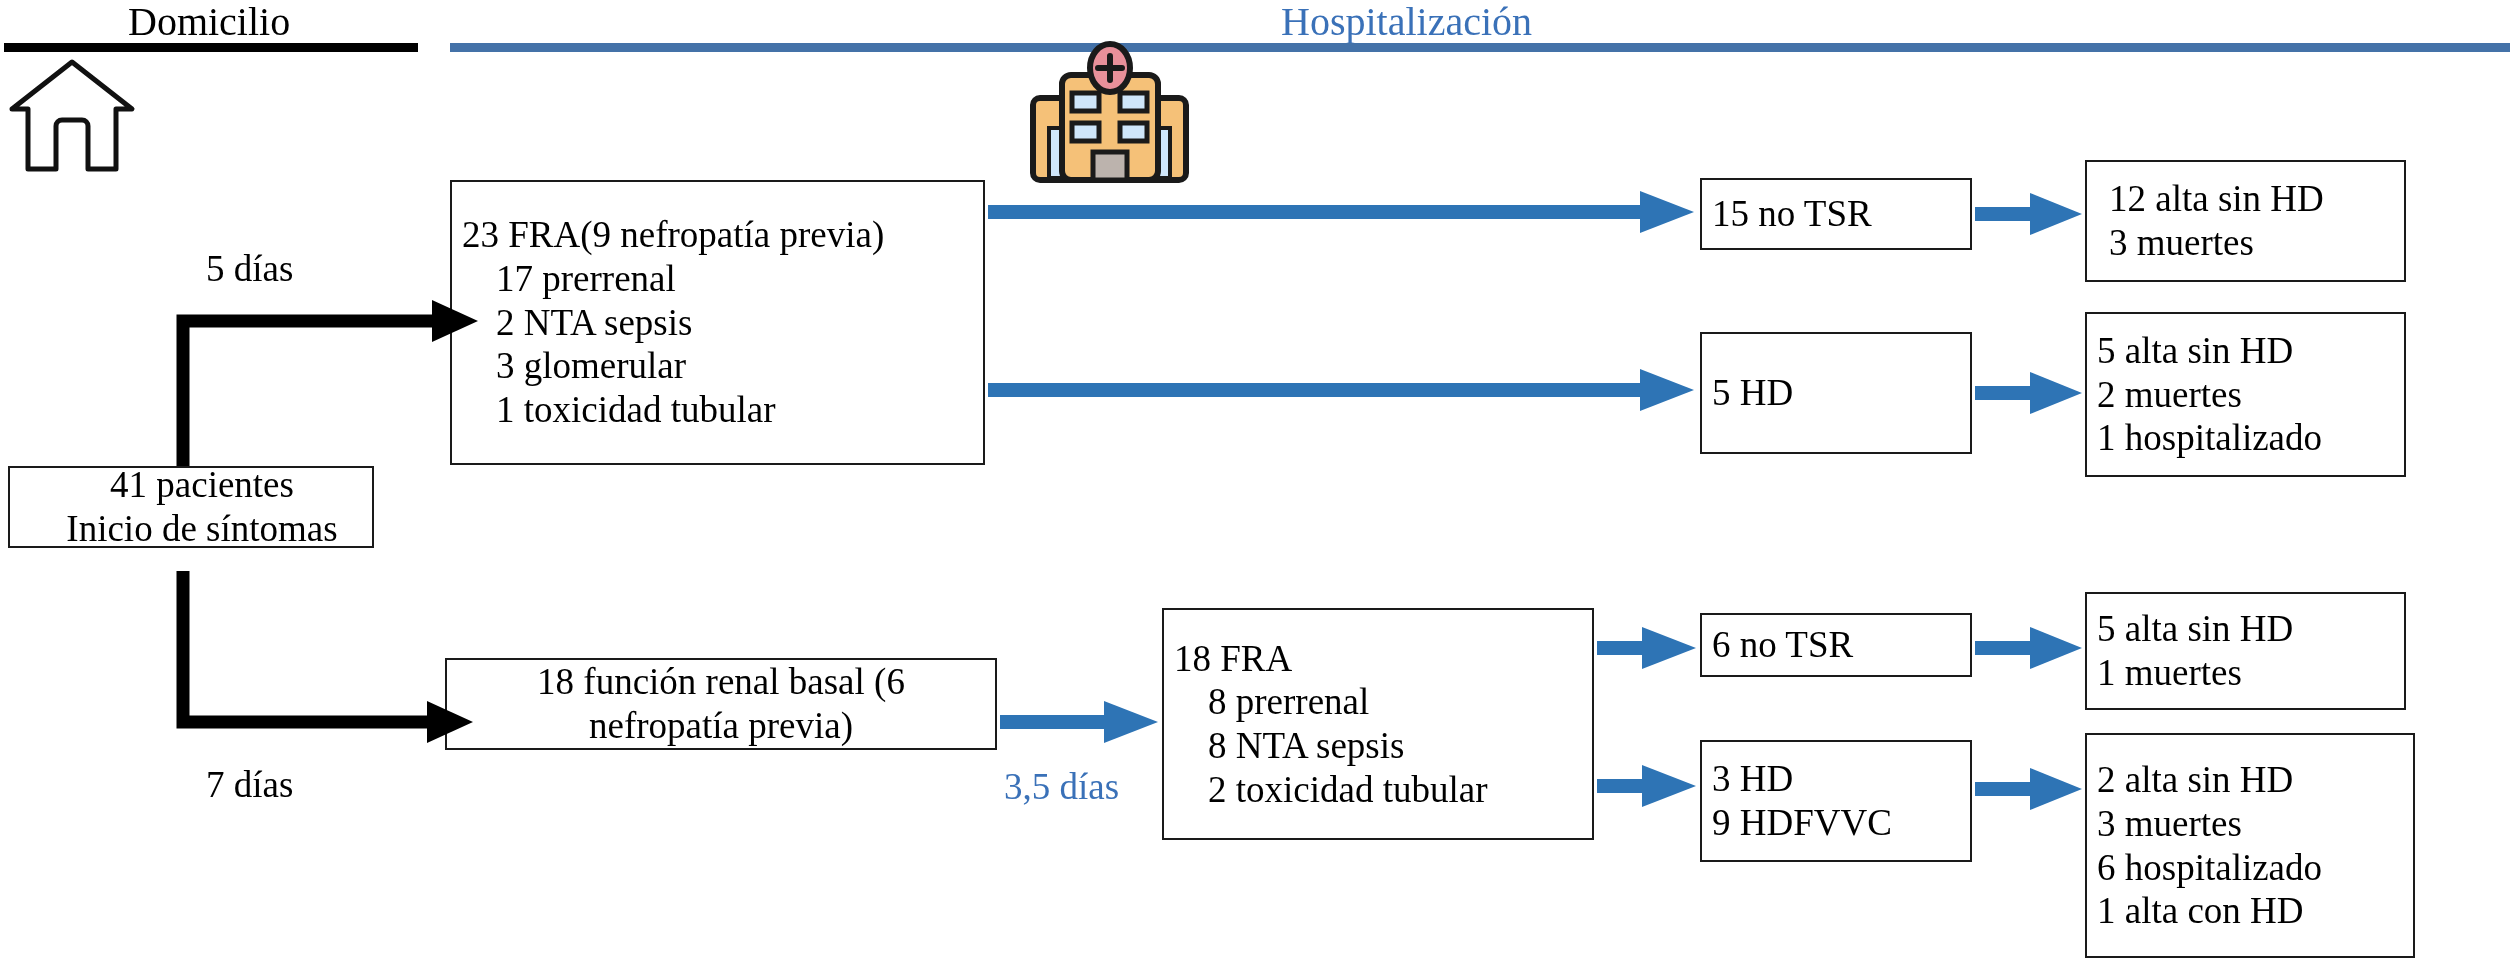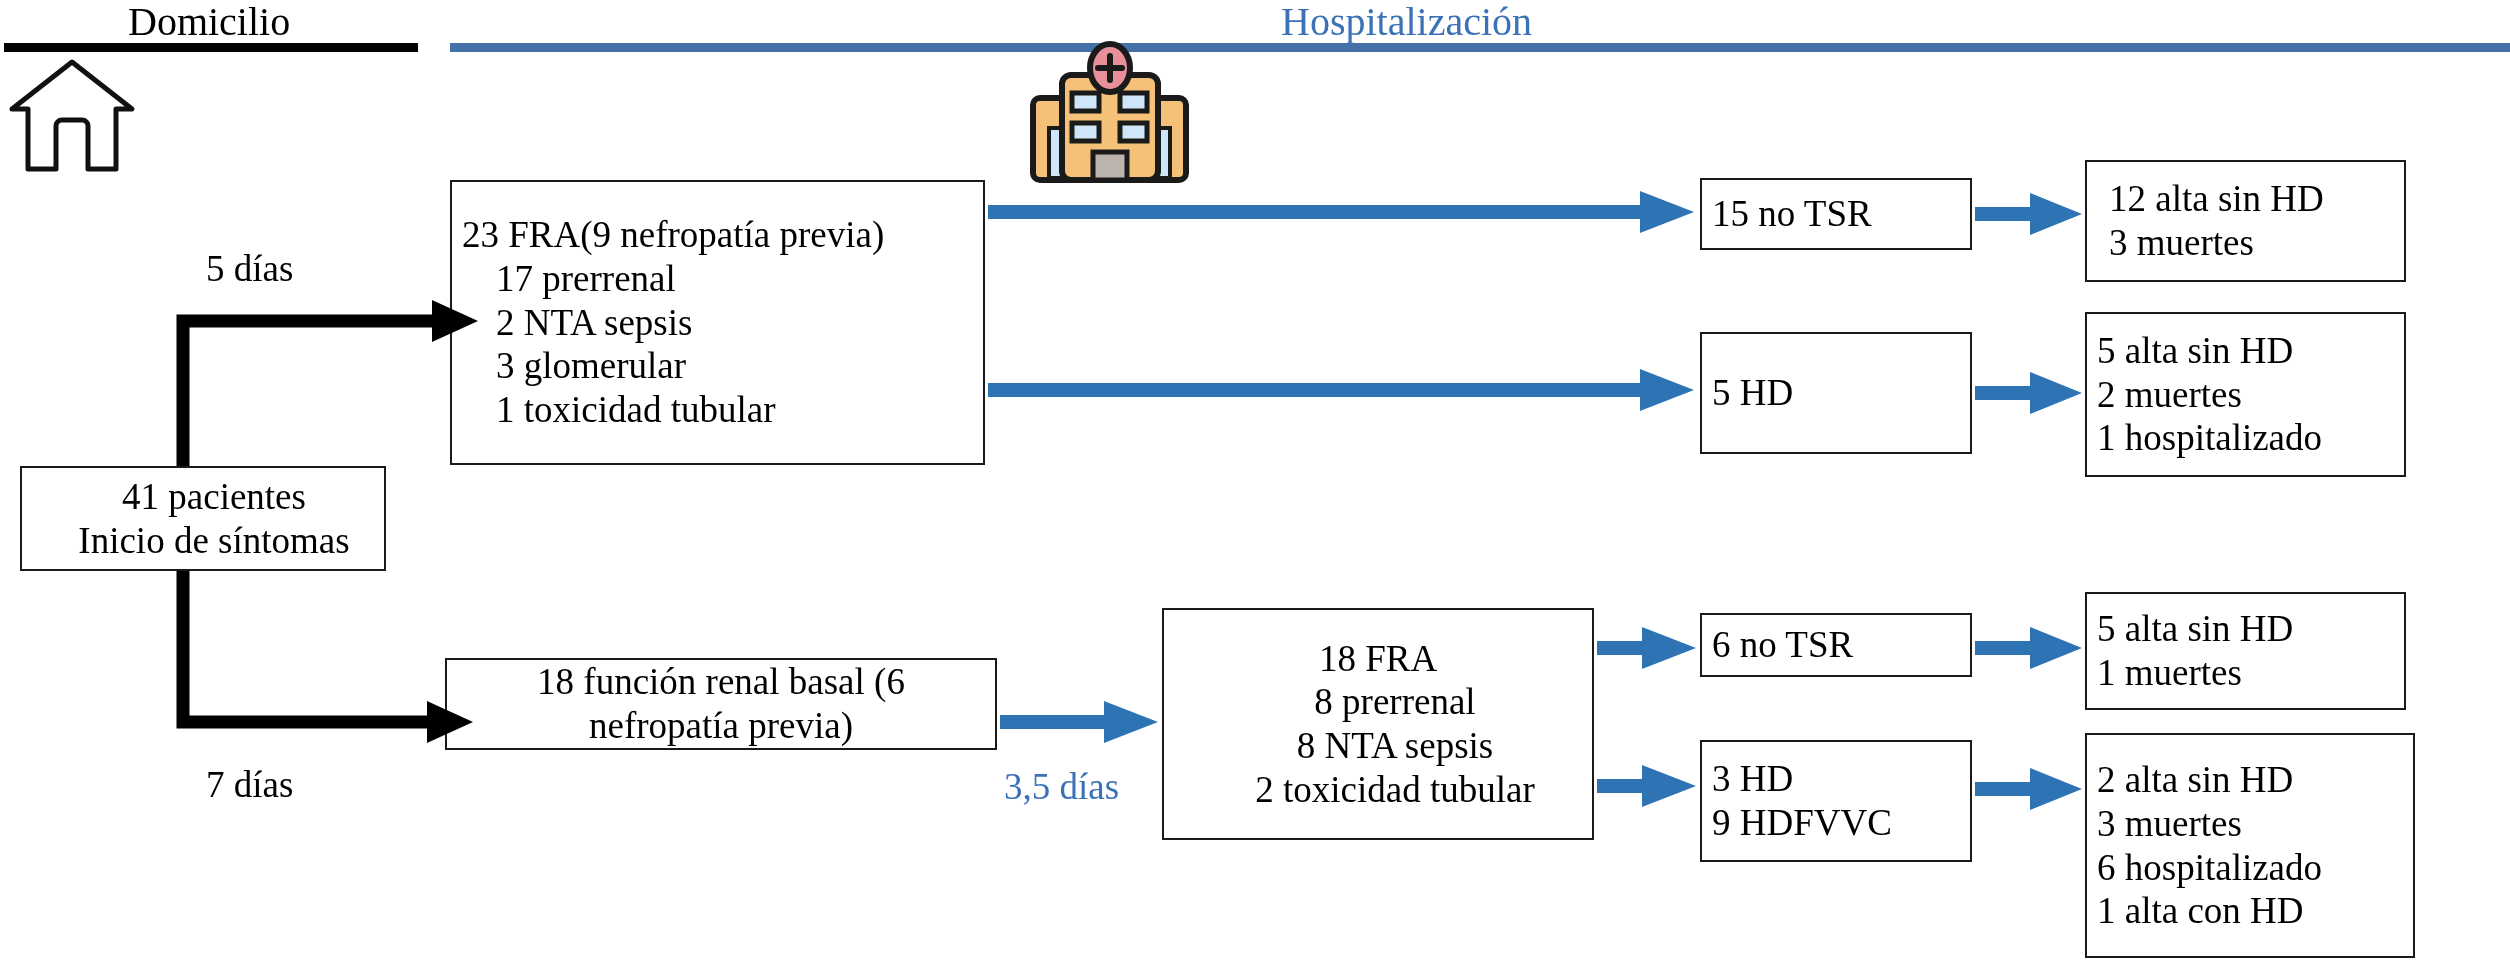--- a/index.html
+++ b/index.html
@@ -75,21 +75,21 @@
 <body>
 
 <div id="canvas">
 
   <div class="sect-title" style="left:128px; top:2px;">Domicilio</div>
   <div class="divider black" style="left:4px; top:43px; width:414px;"></div>
 
   <div class="sect-title blue" style="left:1281px; top:2px;">Hospitalización</div>
   <div class="divider blue" style="left:450px; top:43px; width:2060px;"></div>
 
-  <div class="box center" style="left:20px; top:466px; width:366px; height:105px;padding-left:32px;">
+  <div class="box center" style="left:8px; top:466px; width:366px; height:82px;padding-left:32px;">
     <span class="ln">41 pacientes</span>
     <span class="ln">Inicio de síntomas</span>
   </div>
 
   <div class="box" style="left:450px; top:180px; width:535px; height:285px;">
     <span class="ln">23 FRA(9 nefropatía previa)</span>
     <span class="ln ind">17 prerrenal</span>
     <span class="ln ind">2 NTA sepsis</span>
     <span class="ln ind">3 glomerular</span>
     <span class="ln ind">1 toxicidad tubular</span>
@@ -112,21 +112,21 @@
     <span class="ln">5 alta sin HD</span>
     <span class="ln">2 muertes</span>
     <span class="ln">1 hospitalizado</span>
   </div>
 
   <div class="box center" style="left:445px; top:658px; width:552px; height:92px;">
     <span class="ln">18 función renal basal (6</span>
     <span class="ln">nefropatía previa)</span>
   </div>
 
-  <div class="box" style="left:1162px; top:608px; width:432px; height:232px;text-align:center;">
+  <div class="box" style="left:1162px; top:608px; width:432px; height:232px;">
     <span class="ln">18 FRA</span>
     <span class="ln ind">8 prerrenal</span>
     <span class="ln ind">8 NTA sepsis</span>
     <span class="ln ind">2 toxicidad tubular</span>
   </div>
 
   <div class="box" style="left:1700px; top:613px; width:272px; height:64px;">
     <span class="ln">6 no TSR</span>
   </div>
 

